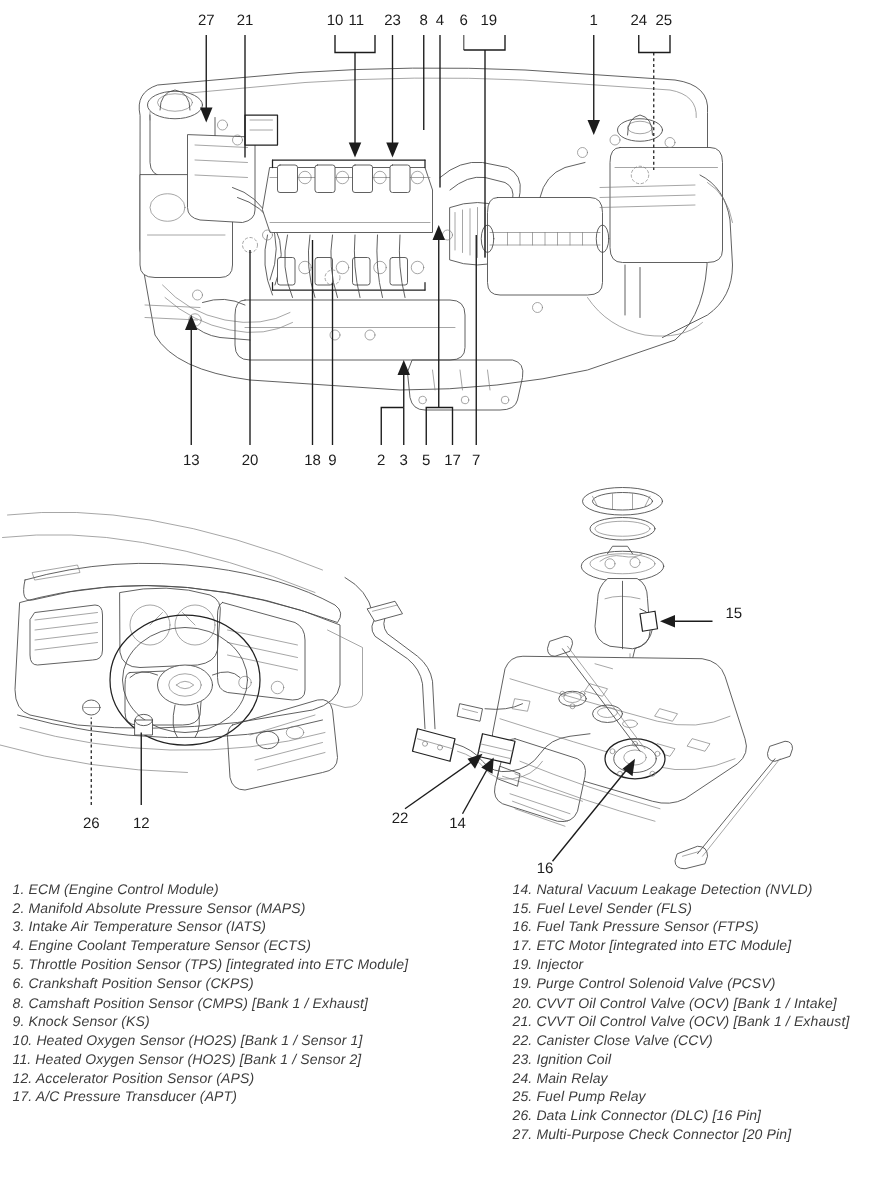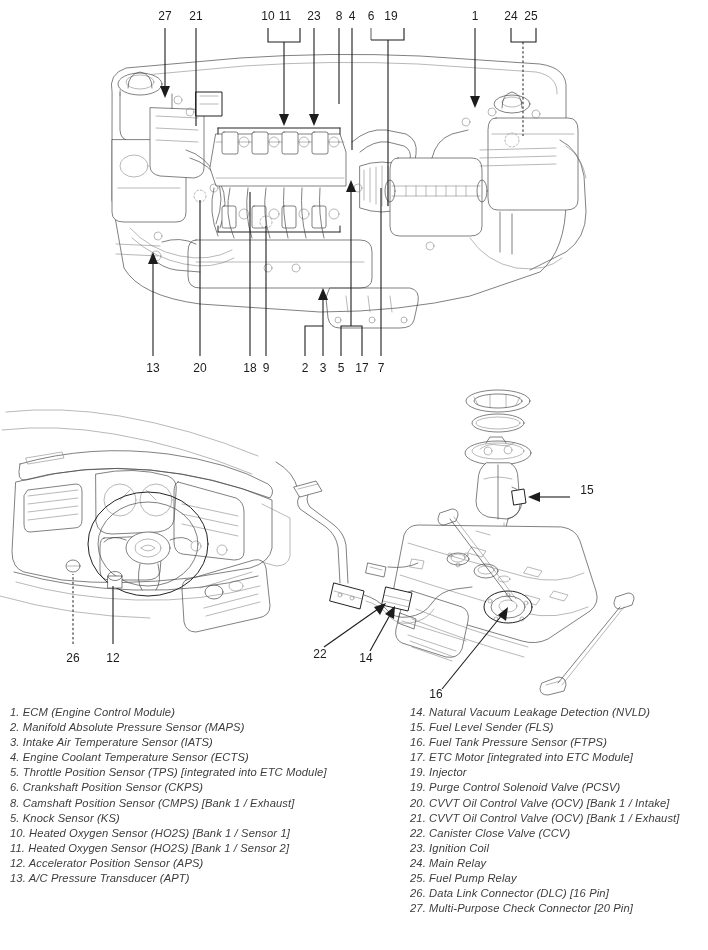--- a/index.html
+++ b/index.html
@@ -511,25 +511,25 @@
 
 <div id="legend">
   <div class="legend-col" id="legend-col-left">
       <div class="legend-item">1. ECM (Engine Control Module)</div>
       <div class="legend-item">2. Manifold Absolute Pressure Sensor (MAPS)</div>
       <div class="legend-item">3. Intake Air Temperature Sensor (IATS)</div>
       <div class="legend-item">4. Engine Coolant Temperature Sensor (ECTS)</div>
       <div class="legend-item">5. Throttle Position Sensor (TPS) [integrated into ETC Module]</div>
       <div class="legend-item">6. Crankshaft Position Sensor (CKPS)</div>
       <div class="legend-item">8. Camshaft Position Sensor (CMPS) [Bank 1 / Exhaust]</div>
-      <div class="legend-item">5. Knock Sensor (KS)</div>
+      <div class="legend-item">9. Knock Sensor (KS)</div>
       <div class="legend-item">10. Heated Oxygen Sensor (HO2S) [Bank 1 / Sensor 1]</div>
       <div class="legend-item">11. Heated Oxygen Sensor (HO2S) [Bank 1 / Sensor 2]</div>
       <div class="legend-item">12. Accelerator Position Sensor (APS)</div>
-      <div class="legend-item">13. A/C Pressure Transducer (APT)</div>
+      <div class="legend-item">17. A/C Pressure Transducer (APT)</div>
     </div>
   <div class="legend-col" id="legend-col-right">
       <div class="legend-item">14. Natural Vacuum Leakage Detection (NVLD)</div>
       <div class="legend-item">15. Fuel Level Sender (FLS)</div>
       <div class="legend-item">16. Fuel Tank Pressure Sensor (FTPS)</div>
       <div class="legend-item">17. ETC Motor [integrated into ETC Module]</div>
       <div class="legend-item">19. Injector</div>
       <div class="legend-item">19. Purge Control Solenoid Valve (PCSV)</div>
       <div class="legend-item">20. CVVT Oil Control Valve (OCV) [Bank 1 / Intake]</div>
       <div class="legend-item">21. CVVT Oil Control Valve (OCV) [Bank 1 / Exhaust]</div>

